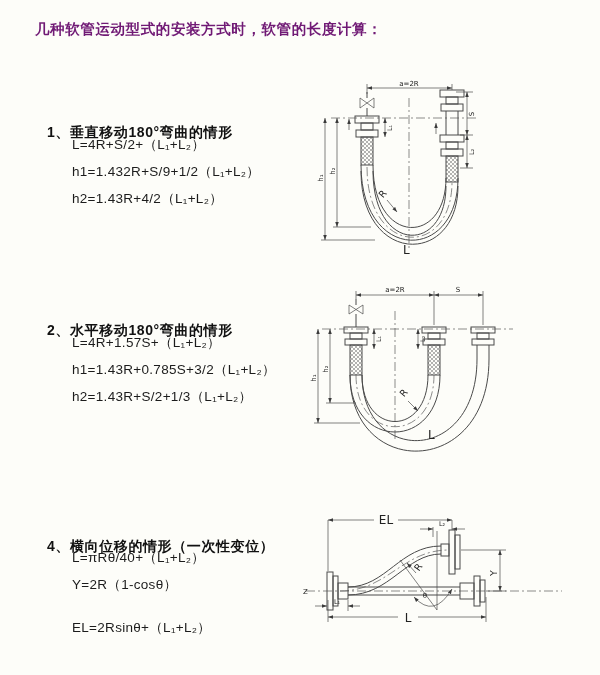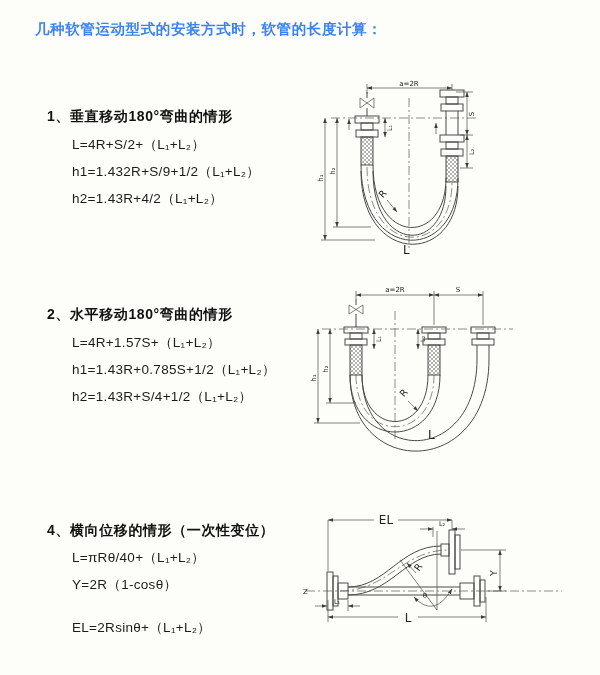--- a/index.html
+++ b/index.html
@@ -5,26 +5,26 @@
   html,body{margin:0;padding:0;}
   body{
     width:600px;height:675px;
     background:#fdfdf9;
     font-family:"Liberation Sans","DejaVu Sans",sans-serif;
     position:relative;overflow:hidden;color:#1a1a1a;
   }
   .abs{position:absolute;}
   .title{
     left:35px;top:20px;
-    font-size:14.5px;font-weight:bold;color:#3b82f6;
+    font-size:14.5px;font-weight:bold;color:#701a75;
     letter-spacing:0.6px;white-space:nowrap;
   }
   .sec-heading{
     font-size:14px;font-weight:bold;color:#111;
-    letter-spacing:0.6px;white-space:nowrap;
+    letter-spacing:0.6px;white-space:nowrap;margin-top:16px;
   }
   .formula{
     font-size:13.5px;color:#1c1c1c;
     letter-spacing:0.3px;white-space:nowrap;
   }
   svg{position:absolute;overflow:visible;}
   .ln{stroke:#4a4a4a;stroke-width:1;fill:none;}
   .tn{stroke:#4a4a4a;stroke-width:0.7;fill:none;}
   .cl{stroke:#5a5a5a;stroke-width:0.7;fill:none;stroke-dasharray:9 3 2 3;}
   .braid{stroke:#4a4a4a;stroke-width:1;}
@@ -39,22 +39,22 @@
 
 <div class="abs title">几种软管运动型式的安装方式时，软管的长度计算：</div>
 
 <div class="abs sec-heading" style="left:47px;top:108px">1、垂直移动180°弯曲的情形</div>
 <div class="abs formula" style="left:72px;top:136px">L=4R+S/2+（L₁+L₂）</div>
 <div class="abs formula" style="left:72px;top:163px">h1=1.432R+S/9+1/2（L₁+L₂）</div>
 <div class="abs formula" style="left:72px;top:190px">h2=1.43R+4/2（L₁+L₂）</div>
 
 <div class="abs sec-heading" style="left:47px;top:306px">2、水平移动180°弯曲的情形</div>
 <div class="abs formula" style="left:72px;top:334px">L=4R+1.57S+（L₁+L₂）</div>
-<div class="abs formula" style="left:72px;top:361px">h1=1.43R+0.785S+1/2（L₁+L₂）</div>
-<div class="abs formula" style="left:72px;top:388px">h2=1.43R+S/4+1/2（L₁+L₂）</div>
+<div class="abs formula" style="left:72px;top:361px">h1=1.43R+0.785S+3/2（L₁+L₂）</div>
+<div class="abs formula" style="left:72px;top:388px">h2=1.43R+S/2+1/3（L₁+L₂）</div>
 
 <div class="abs sec-heading" style="left:47px;top:522px">4、横向位移的情形（一次性变位）</div>
 <div class="abs formula" style="left:72px;top:549px">L=πRθ/40+（L₁+L₂）</div>
 <div class="abs formula" style="left:72px;top:576px">Y=2R（1-cosθ）</div>
 <div class="abs formula" style="left:72px;top:619px">EL=2Rsinθ+（L₁+L₂）</div>
 
 <svg style="left:315px;top:78px" width="275" height="182" viewBox="0 0 275 182">
   <defs>
     <marker id="m1" viewBox="0 0 10 10" refX="9" refY="5" markerWidth="8" markerHeight="8" orient="auto-start-reverse">
       <path d="M0,1.8 L9,5 L0,8.2 Z" fill="#3a3a3a"></path>

